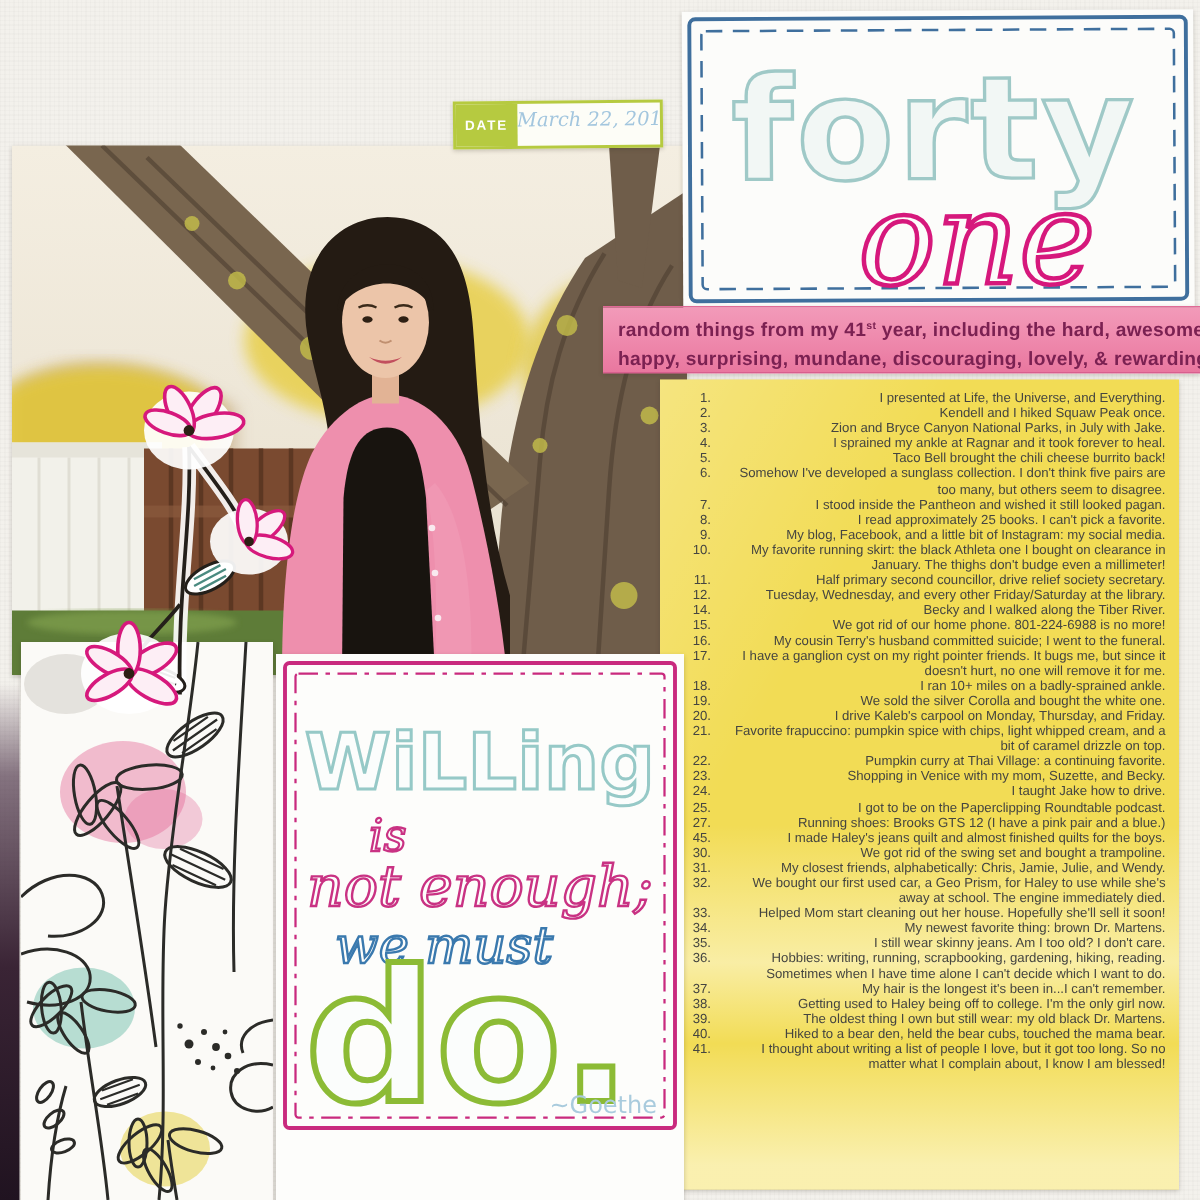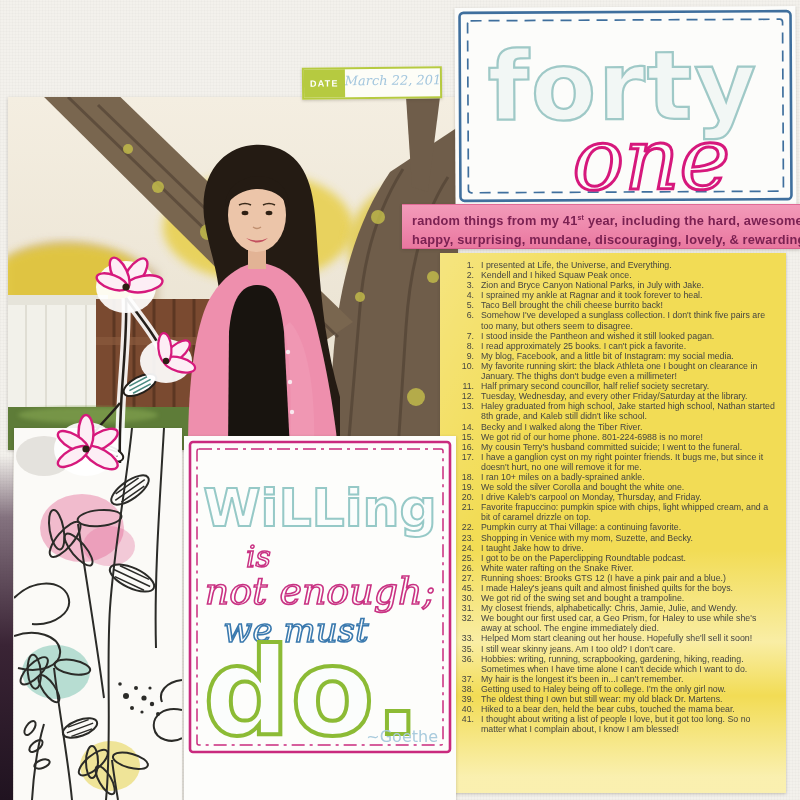--- a/index.html
+++ b/index.html
@@ -49,21 +49,21 @@
 
   
   .list-paper{left:440px;top:253px;width:346px;height:540px;z-index:1;box-sizing:border-box;
     background:
       linear-gradient(180deg, rgba(255,255,255,0) 55%, rgba(255,252,230,.55) 72%, rgba(255,255,255,0) 82%, rgba(255,253,235,.6) 97%),
       linear-gradient(120deg, rgba(255,255,255,.25) 0%, rgba(255,255,255,0) 30%),
       #f2dc55;
     padding:7px 9px 6px 12px;color:#454540;}
   .list-paper .row{display:flex;font-size:8.8px;line-height:10.1px;}
   .list-paper .num{width:22px;text-align:right;margin-right:7px;flex:0 0 auto;}
-  .list-paper .txt{flex:1;}
+  .list-paper .txt{flex:1;text-align:right;}
 
   
   .quote-card{left:184px;top:436px;width:272px;height:398px;z-index:6;background:#fdfdfb;}
 
   svg text{user-select:none;}
 </style>
 </head>
 <body>
 
 <div class="page">
@@ -373,32 +373,28 @@
         <span class="txt">My blog, Facebook, and a little bit of Instagram: my social media.</span>
       </div>
 
       <div class="row">
         <span class="num">10.</span>
         <span class="txt">My favorite running skirt: the black Athleta one I bought on clearance in January. The thighs don't budge even a millimeter!</span>
       </div>
 
       <div class="row">
         <span class="num">11.</span>
-        <span class="txt">Half primary second councillor, half relief society secretary.</span>
+        <span class="txt">Half primary second councillor, drive relief society secretary.</span>
       </div>
 
       <div class="row">
         <span class="num">12.</span>
         <span class="txt">Tuesday, Wednesday, and every other Friday/Saturday at the library.</span>
       </div>
 
-      <div class="row">
-        <span class="num">13.</span>
-        <span class="txt">Haley graduated from high school, Jake started high school, Nathan started 8th grade, and Kaleb still didn't like school.</span>
-      </div>
 
       <div class="row">
         <span class="num">14.</span>
         <span class="txt">Becky and I walked along the Tiber River.</span>
       </div>
 
       <div class="row">
         <span class="num">15.</span>
         <span class="txt">We got rid of our home phone. 801-224-6988 is no more!</span>
       </div>
@@ -446,24 +442,20 @@
       <div class="row">
         <span class="num">24.</span>
         <span class="txt">I taught Jake how to drive.</span>
       </div>
 
       <div class="row">
         <span class="num">25.</span>
         <span class="txt">I got to be on the Paperclipping Roundtable podcast.</span>
       </div>
 
-      <div class="row">
-        <span class="num">26.</span>
-        <span class="txt">White water rafting on the Snake River.</span>
-      </div>
 
       <div class="row">
         <span class="num">27.</span>
         <span class="txt">Running shoes: Brooks GTS 12 (I have a pink pair and a blue.)</span>
       </div>
 
 
       <div class="row">
         <span class="num">45.</span>
         <span class="txt">I made Haley's jeans quilt and almost finished quilts for the boys.</span>
@@ -482,20 +474,24 @@
       <div class="row">
         <span class="num">32.</span>
         <span class="txt">We bought our first used car, a Geo Prism, for Haley to use while she's away at school. The engine immediately died.</span>
       </div>
 
       <div class="row">
         <span class="num">33.</span>
         <span class="txt">Helped Mom start cleaning out her house. Hopefully she'll sell it soon!</span>
       </div>
 
+      <div class="row">
+        <span class="num">34.</span>
+        <span class="txt">My newest favorite thing: brown Dr. Martens.</span>
+      </div>
 
       <div class="row">
         <span class="num">35.</span>
         <span class="txt">I still wear skinny jeans. Am I too old? I don't care.</span>
       </div>
 
       <div class="row">
         <span class="num">36.</span>
         <span class="txt">Hobbies: writing, running, scrapbooking, gardening, hiking, reading. Sometimes when I have time alone I can't decide which I want to do.</span>
       </div>

